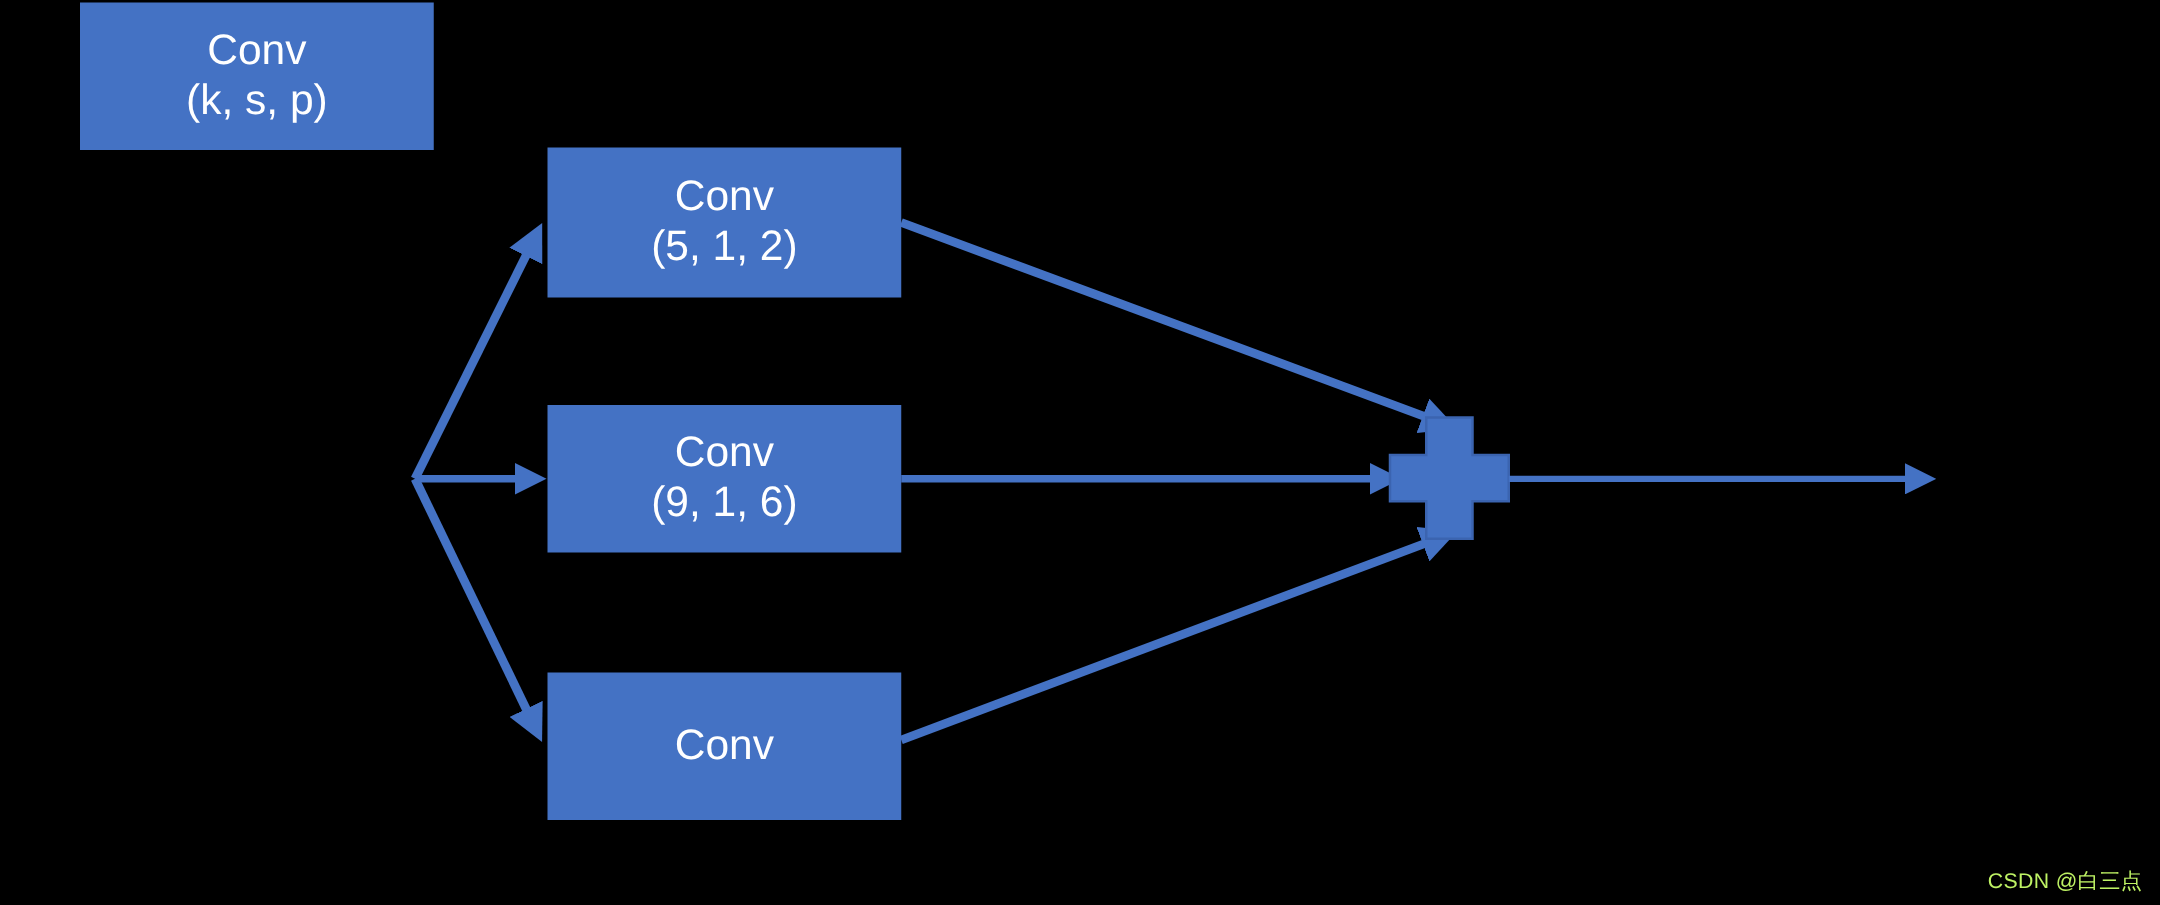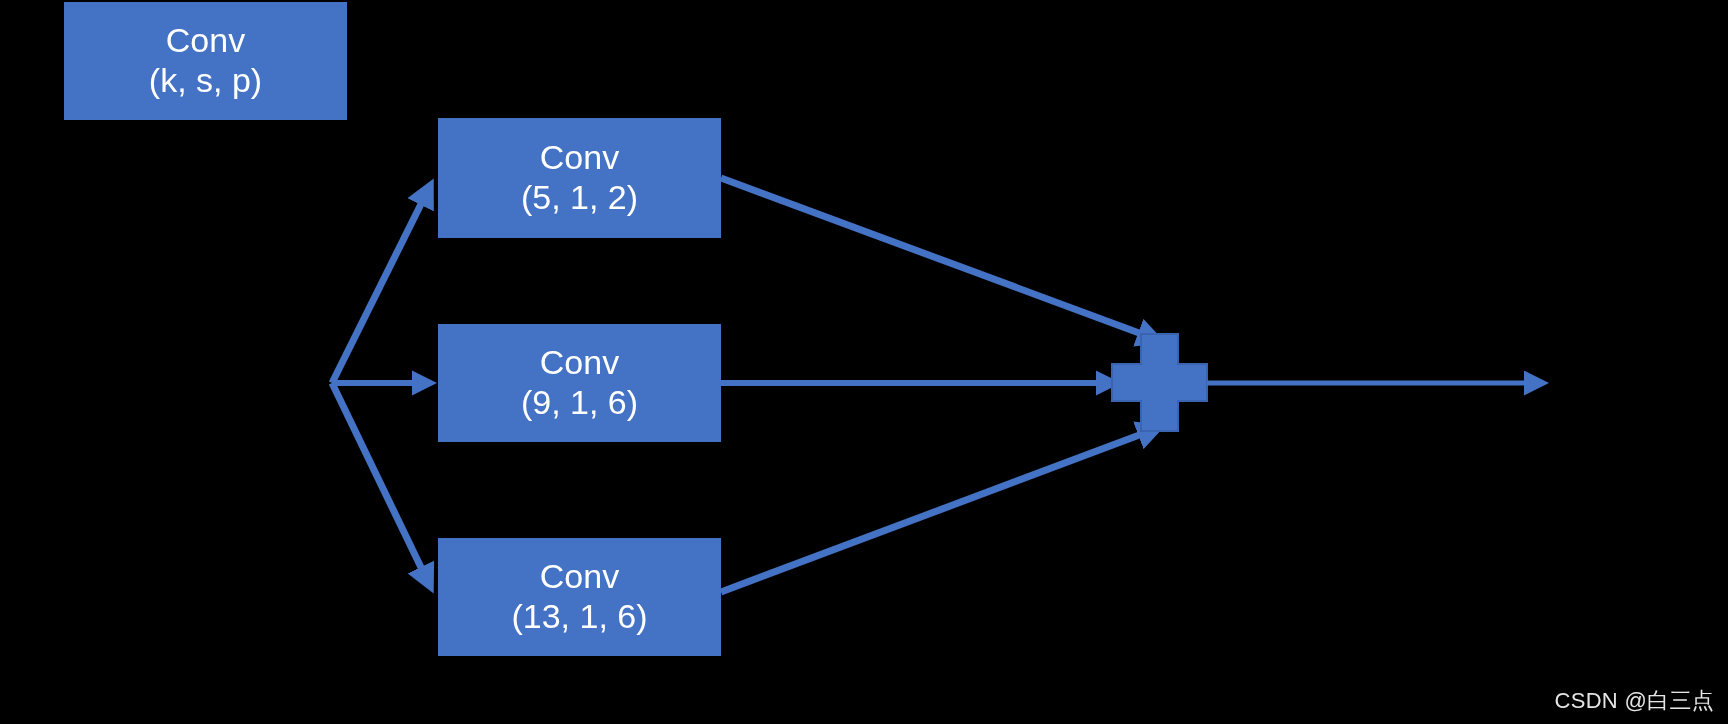--- a/index.html
+++ b/index.html
@@ -66,22 +66,22 @@
     left: 438px;
     top: 538px;
     width: 283px;
     height: 118px;
     font-size: 34px;
   }
   #watermark {
     position: absolute;
     right: 14px;
     bottom: 8px;
-    color: #e5e5e5;
-    font-size: 22px;
+    color: #bef264;
+    font-size: 17px;
     letter-spacing: 0.3px;
     white-space: nowrap;
   }
 </style>
 </head>
 <body>
 
 <div id="canvas">
 
   <svg id="diagram-svg" viewBox="0 0 1728 724" xmlns="http://www.w3.org/2000/svg">
@@ -122,18 +122,17 @@
     <span class="node-line">(5, 1, 2)</span>
   </div>
 
   <div class="node-box" id="conv-box-2">
     <span class="node-line">Conv</span>
     <span class="node-line">(9, 1, 6)</span>
   </div>
 
   <div class="node-box" id="conv-box-3">
     <span class="node-line">Conv</span>
-    <span class="node-line">(13, 1, 6)</span>
   </div>
 
   <div id="watermark">CSDN @白三点</div>
 
 </div>
 
 </body></html>

